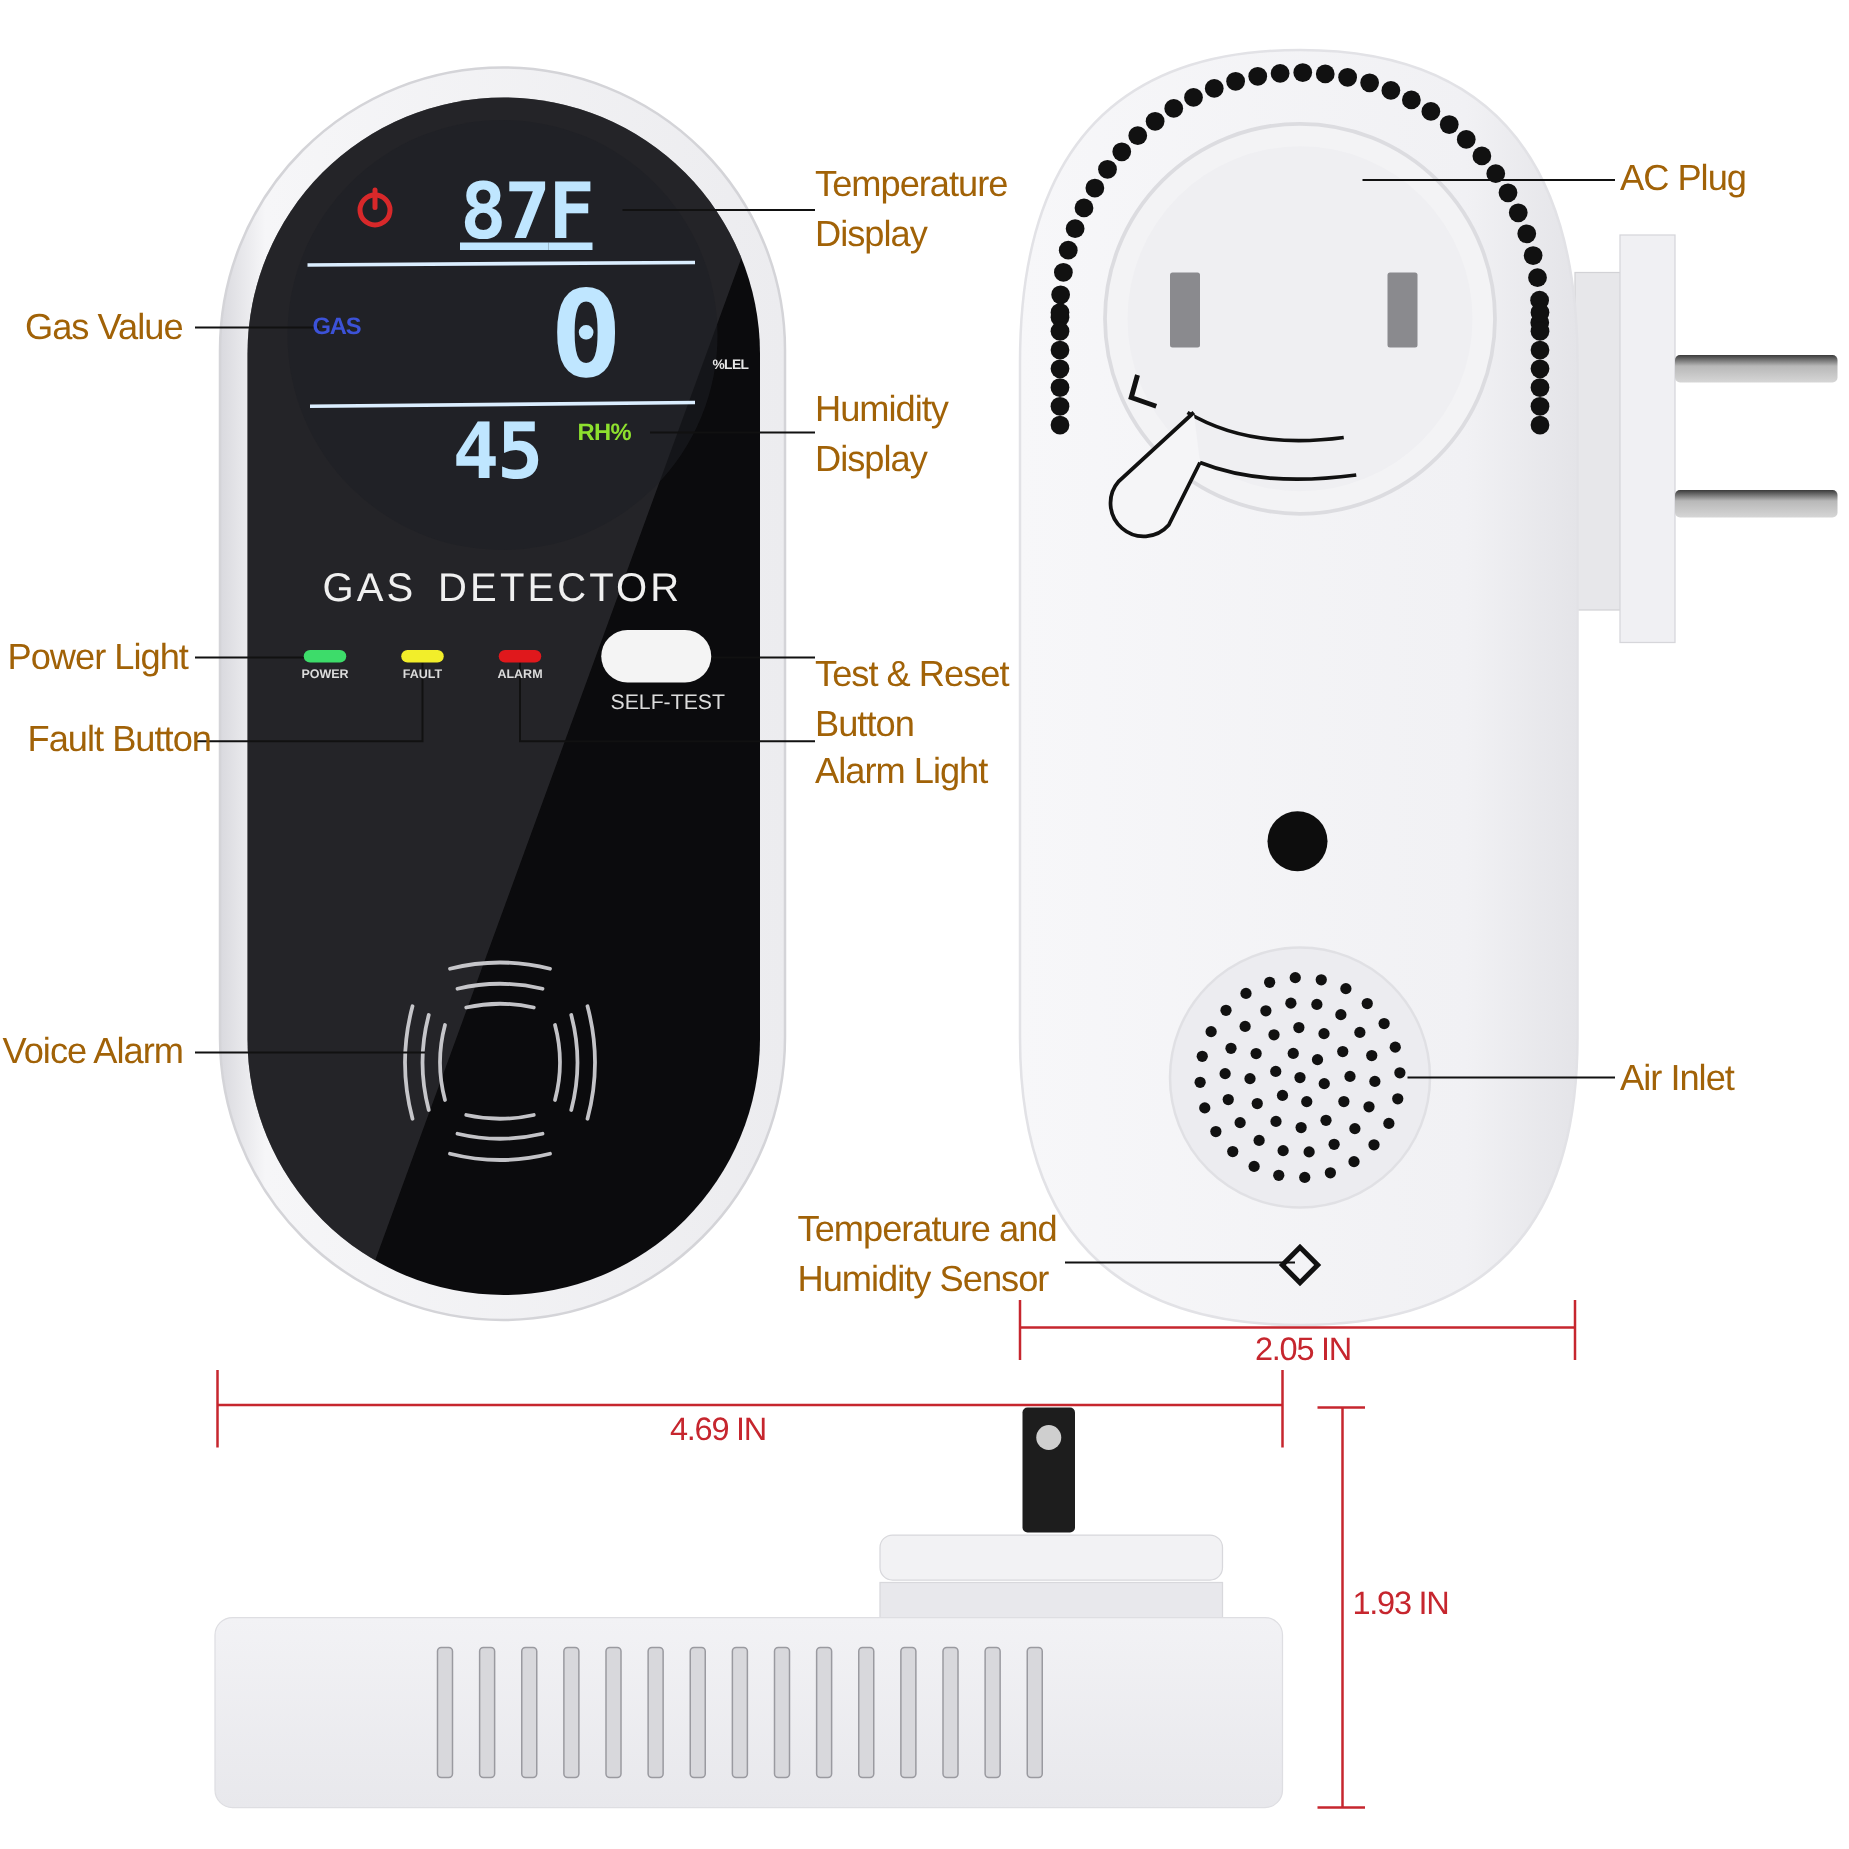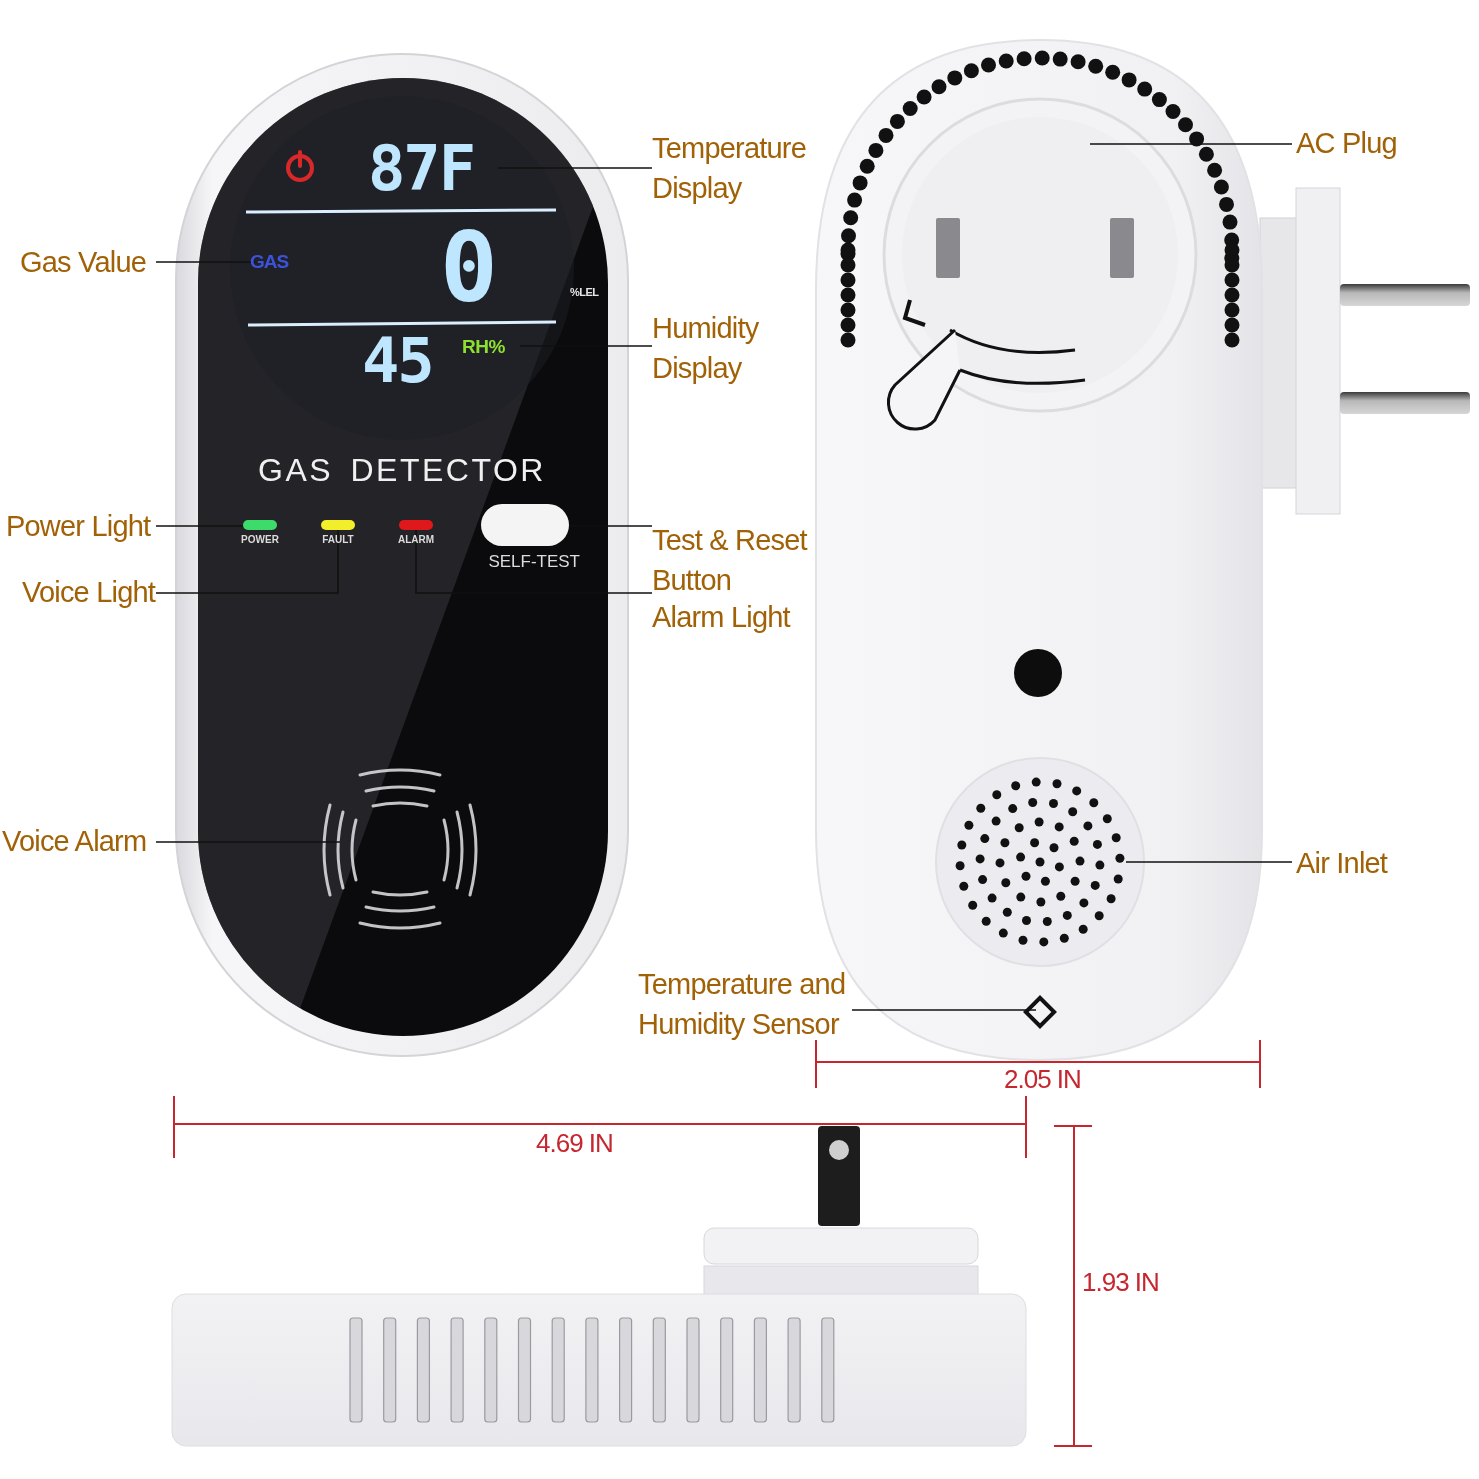--- a/index.html
+++ b/index.html
@@ -254,21 +254,21 @@
     <line x1="1260" y1="1040" x2="1260" y2="1088"></line>
     <line x1="174" y1="1124" x2="1026" y2="1124"></line>
     <line x1="174" y1="1096" x2="174" y2="1158"></line>
     <line x1="1026" y1="1096" x2="1026" y2="1158"></line>
     <line x1="1074" y1="1126" x2="1074" y2="1446"></line>
     <line x1="1054" y1="1126" x2="1092" y2="1126"></line>
     <line x1="1054" y1="1446" x2="1092" y2="1446"></line>
   </g>
 </svg>
 
-<div class="abs" style="left:368px;top:136px;color:#bfe6ff;font-family:'DejaVu Sans Mono',monospace;font-size:62px;font-weight:bold;letter-spacing:-2px;line-height:66px;">
+<div class="abs" style="left:368px;top:136px;color:#bfe6ff;font-family:'DejaVu Sans Mono',monospace;font-size:62px;font-weight:bold;letter-spacing:-2px;line-height:66px;text-decoration:underline;">
   <span>87</span><span>F</span>
 </div>
 <div class="abs" style="left:250px;top:251px;color:#3c52d8;font-size:19px;font-weight:bold;letter-spacing:-1px;">GAS</div>
 <div class="abs" style="left:440px;top:218px;color:#bfe6ff;font-family:'DejaVu Sans Mono',monospace;font-size:96px;font-weight:bold;line-height:100px;">0</div>
 <div class="abs" style="left:570px;top:286px;color:#e6e6e6;font-size:11px;font-weight:bold;letter-spacing:-0.5px;">%LEL</div>
 <div class="abs" style="left:362px;top:328px;color:#bfe6ff;font-family:'DejaVu Sans Mono',monospace;font-size:62px;font-weight:bold;letter-spacing:-2px;line-height:66px;text-align:center;">45</div>
 <div class="abs" style="left:462px;top:336px;color:#8ee02e;font-size:19px;font-weight:bold;letter-spacing:-0.5px;">RH%</div>
 
 <div class="abs" style="left:258px;top:452px;color:#f0f0f0;font-size:32px;letter-spacing:2.5px;word-spacing:6px;">GAS DETECTOR</div>
 
@@ -282,21 +282,21 @@
 </div>
 <div class="abs" style="left:396px;top:520px;width:40px;text-align:center;">
   <div style="margin:0 auto;width:34px;height:10px;border-radius:5px;background:#e0181c;"></div>
   <div style="color:#dcdcdc;font-size:10px;font-weight:bold;margin-top:4px;">ALARM</div>
 </div>
 <div class="abs" style="left:481px;top:504px;width:88px;height:42px;border-radius:21px;background:#f4f4f4;"></div>
 <div class="abs" style="left:470px;top:552px;width:110px;text-align:right;color:#dcdcdc;font-size:17px;font-weight:normal;">SELF-TEST</div>
 
 <div class="label" style="left:20px;top:242px;">Gas Value</div>
 <div class="label" style="left:6px;top:506px;">Power Light</div>
-<div class="label" style="left:22px;top:572px;">Voice Light</div>
+<div class="label" style="left:22px;top:572px;">Fault Button</div>
 <div class="label" style="left:2px;top:821px;">Voice Alarm</div>
 
 <div class="label" style="left:652px;top:128px;">
   <div>Temperature</div>
   <div>Display</div>
 </div>
 <div class="label" style="left:652px;top:308px;">
   <div>Humidity</div>
   <div>Display</div>
 </div>

